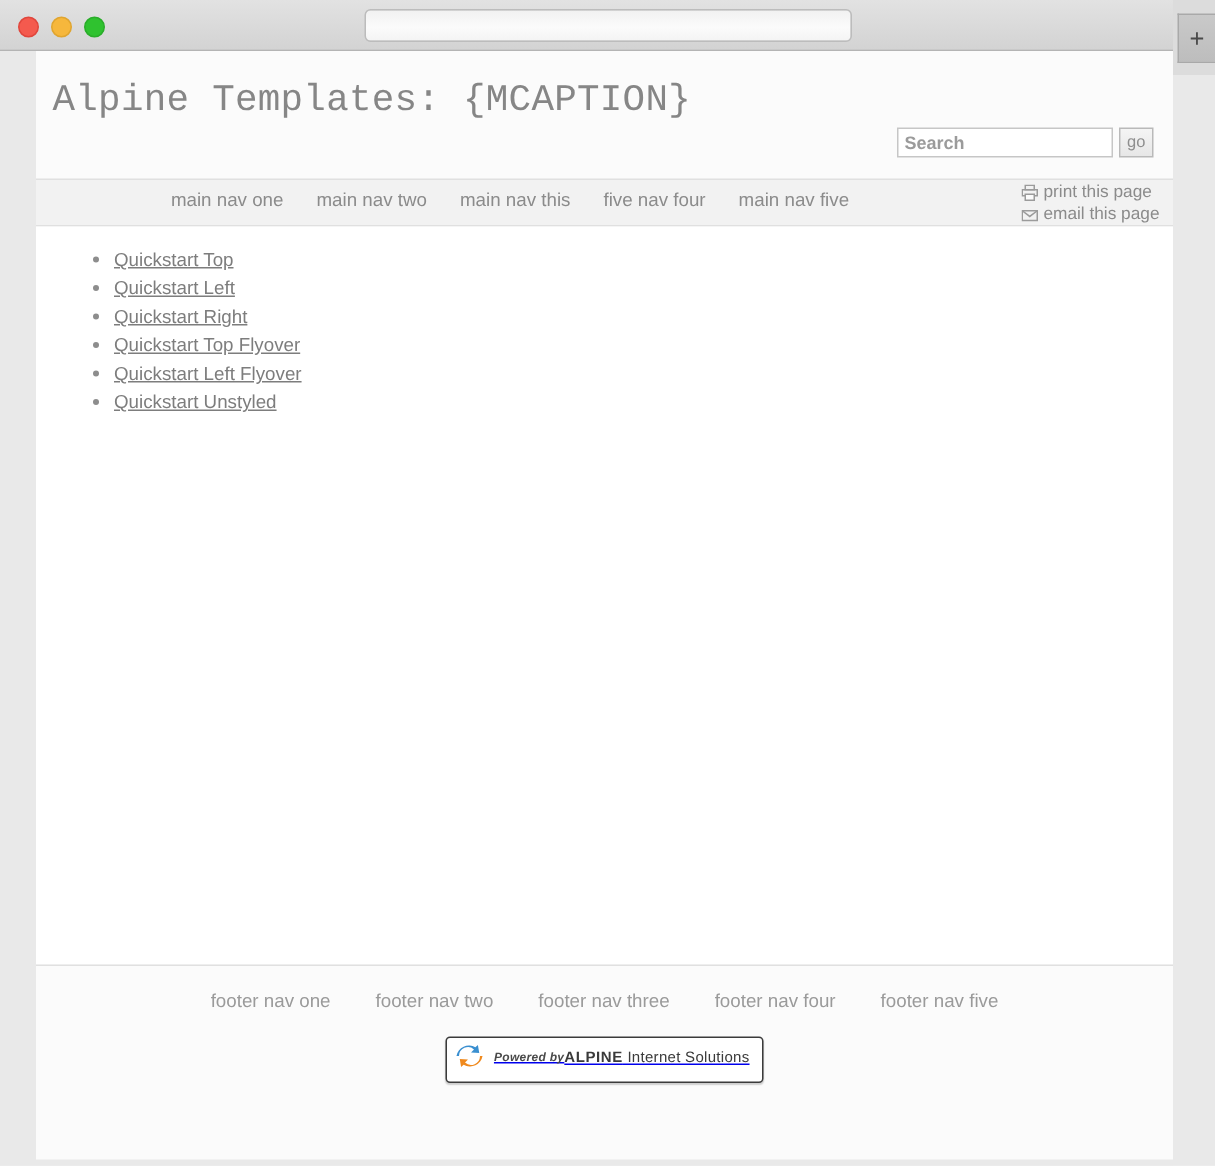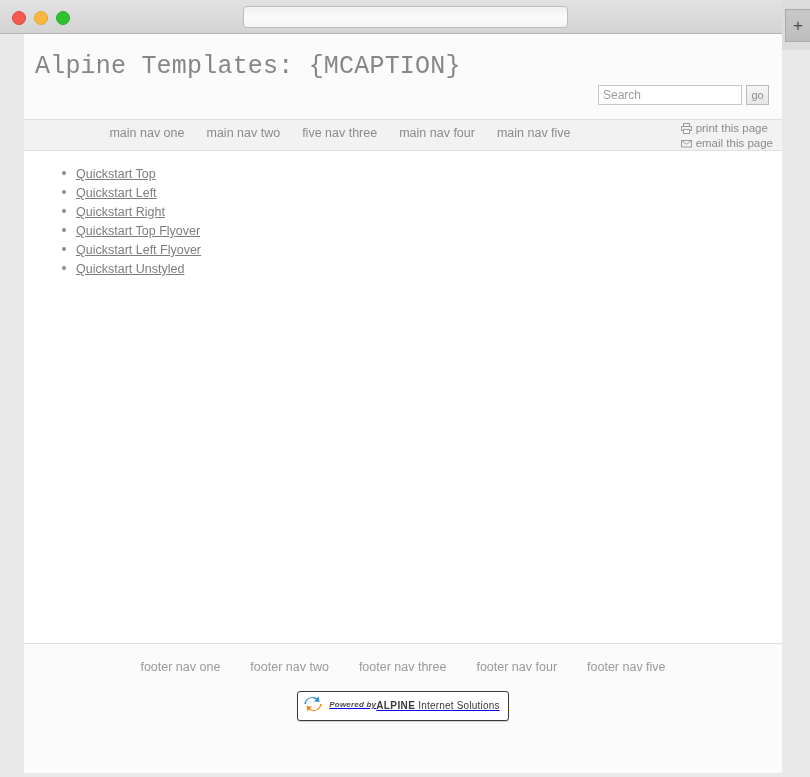--- a/index.html
+++ b/index.html
@@ -151,20 +151,21 @@
     width: 144px;
     height: 20px;
     border: 1px solid #c6c6c6;
     background: #ffffff;
     font-family: "Liberation Sans", sans-serif;
     font-size: 12px;
     color: #555;
     padding: 0 4px;
     box-sizing: border-box;
     outline: none;
+    font-weight: bold;
   }
   .search-input::placeholder { color: #9b9b9b; }
   .search-go {
     width: 23px;
     height: 20px;
     border: 1px solid #b9b9b9;
     background: linear-gradient(to bottom, #f4f4f4, #e7e7e7);
     font-family: "Liberation Sans", sans-serif;
     font-size: 11px;
     color: #8e8e8e;
@@ -346,22 +347,22 @@
         <div class="search-wrap">
           <input class="search-input" type="text" placeholder="Search" style="">
           <button class="search-go">go</button>
         </div>
       </div>
 
       <div class="mainnav">
         <div class="mainnav-links">
           <a href="#">main nav one</a>
           <a href="#">main nav two</a>
-          <a href="#">five nav three</a>
-          <a href="#">main nav four</a>
+          <a href="#">main nav this</a>
+          <a href="#">five nav four</a>
           <a href="#">main nav five</a>
         </div>
 
         <div class="utility-links">
           <a class="utility-link" href="#">
             <span class="ic">
               <svg width="11" height="11" viewBox="0 0 11 11">
                 <rect x="2.5" y="0.5" width="6" height="3" fill="none" stroke="#9b9b9b"></rect>
                 <rect x="0.5" y="3.5" width="10" height="4" fill="none" stroke="#9b9b9b"></rect>
                 <rect x="2.5" y="6.5" width="6" height="4" fill="#fbfbfb" stroke="#9b9b9b"></rect>

